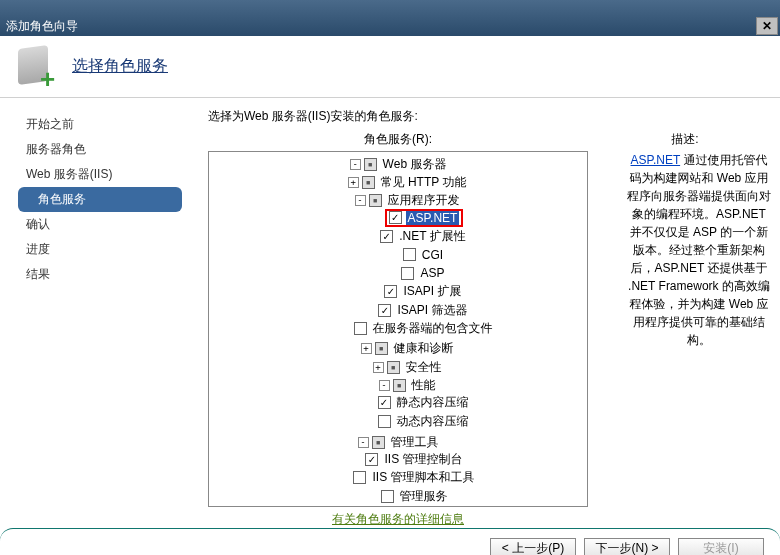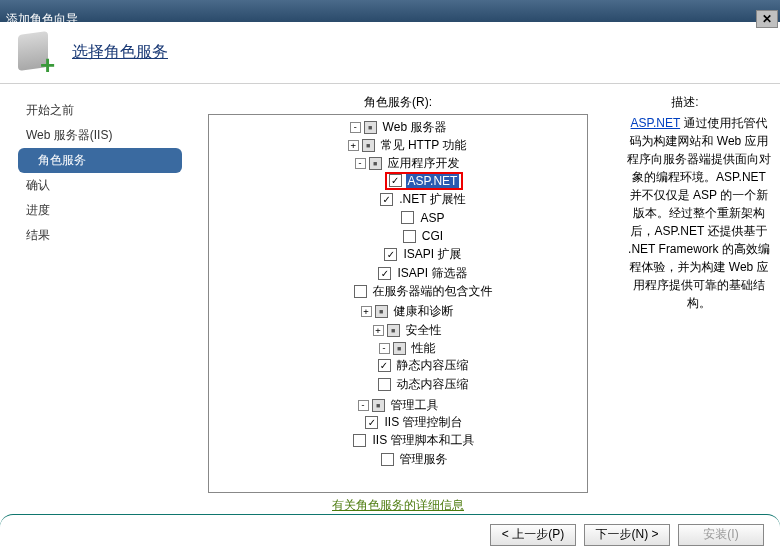--- a/index.html
+++ b/index.html
@@ -6,21 +6,21 @@
 body {
   margin: 0;
   font-family: "Microsoft YaHei", SimSun, Arial, sans-serif;
   font-size: 12px;
   background: #fff;
   width: 780px;
   height: 555px;
   overflow: hidden;
 }
 .titlebar {
-  height: 22px;
+  height: 36px;
   background: linear-gradient(#4a6a8a, #2a4a6a);
   color: #fff;
   display: flex;
   align-items: center;
   padding: 16px 2px 0 6px;
   font-size: 12px;
 }
 .titlebar .spacer { flex: 1; }
 .titlebar .close {
   width: 22px;
@@ -185,28 +185,30 @@
   <div class="header-icon">
     <div class="server-shape"></div>
     <div class="plus">+</div>
   </div>
   <div class="header-title">选择角色服务</div>
 </div>
 
 <div class="body">
   <div class="sidebar" id="sidebar">
       <div class="sidebar-item">开始之前</div>
+      <div class="sidebar-item">服务器角色</div>
       <div class="sidebar-item">Web 服务器(IIS)</div>
       <div class="sidebar-item selected" style="padding-left: 20px; border-radius: 6px;">角色服务</div>
       <div class="sidebar-item">确认</div>
       <div class="sidebar-item">进度</div>
       <div class="sidebar-item">结果</div>
     </div>
 
   <div class="main">
+    <div class="instruction">选择为Web 服务器(IIS)安装的角色服务:</div>
     <div class="split">
       <div class="left-col">
         <div class="label-row"><span>角色服务(R):</span></div>
         <div class="tree-box tree" id="treebox">
             <ul>
               <li><span class="tree-row">
                   <span class="expander">-</span>
                   <span class="checkbox filled"></span>
                   <span class="node-label">Web 服务器</span>
                 </span><ul>
@@ -228,26 +230,26 @@
                           </span>
                         </span></li>
                       <li><span class="tree-row">
                           <span class="expander empty"></span>
                           <span class="checkbox checked"></span>
                           <span class="node-label">.NET 扩展性</span>
                         </span></li>
                       <li><span class="tree-row">
                           <span class="expander empty"></span>
                           <span class="checkbox "></span>
+                          <span class="node-label">CGI</span>
+                        </span></li>
+                      <li><span class="tree-row">
+                          <span class="expander empty"></span>
+                          <span class="checkbox "></span>
                           <span class="node-label">ASP</span>
-                        </span></li>
-                      <li><span class="tree-row">
-                          <span class="expander empty"></span>
-                          <span class="checkbox "></span>
-                          <span class="node-label">CGI</span>
                         </span></li>
                       <li><span class="tree-row">
                           <span class="expander empty"></span>
                           <span class="checkbox checked"></span>
                           <span class="node-label">ISAPI 扩展</span>
                         </span></li>
                       <li><span class="tree-row">
                           <span class="expander empty"></span>
                           <span class="checkbox checked"></span>
                           <span class="node-label">ISAPI 筛选器</span>

